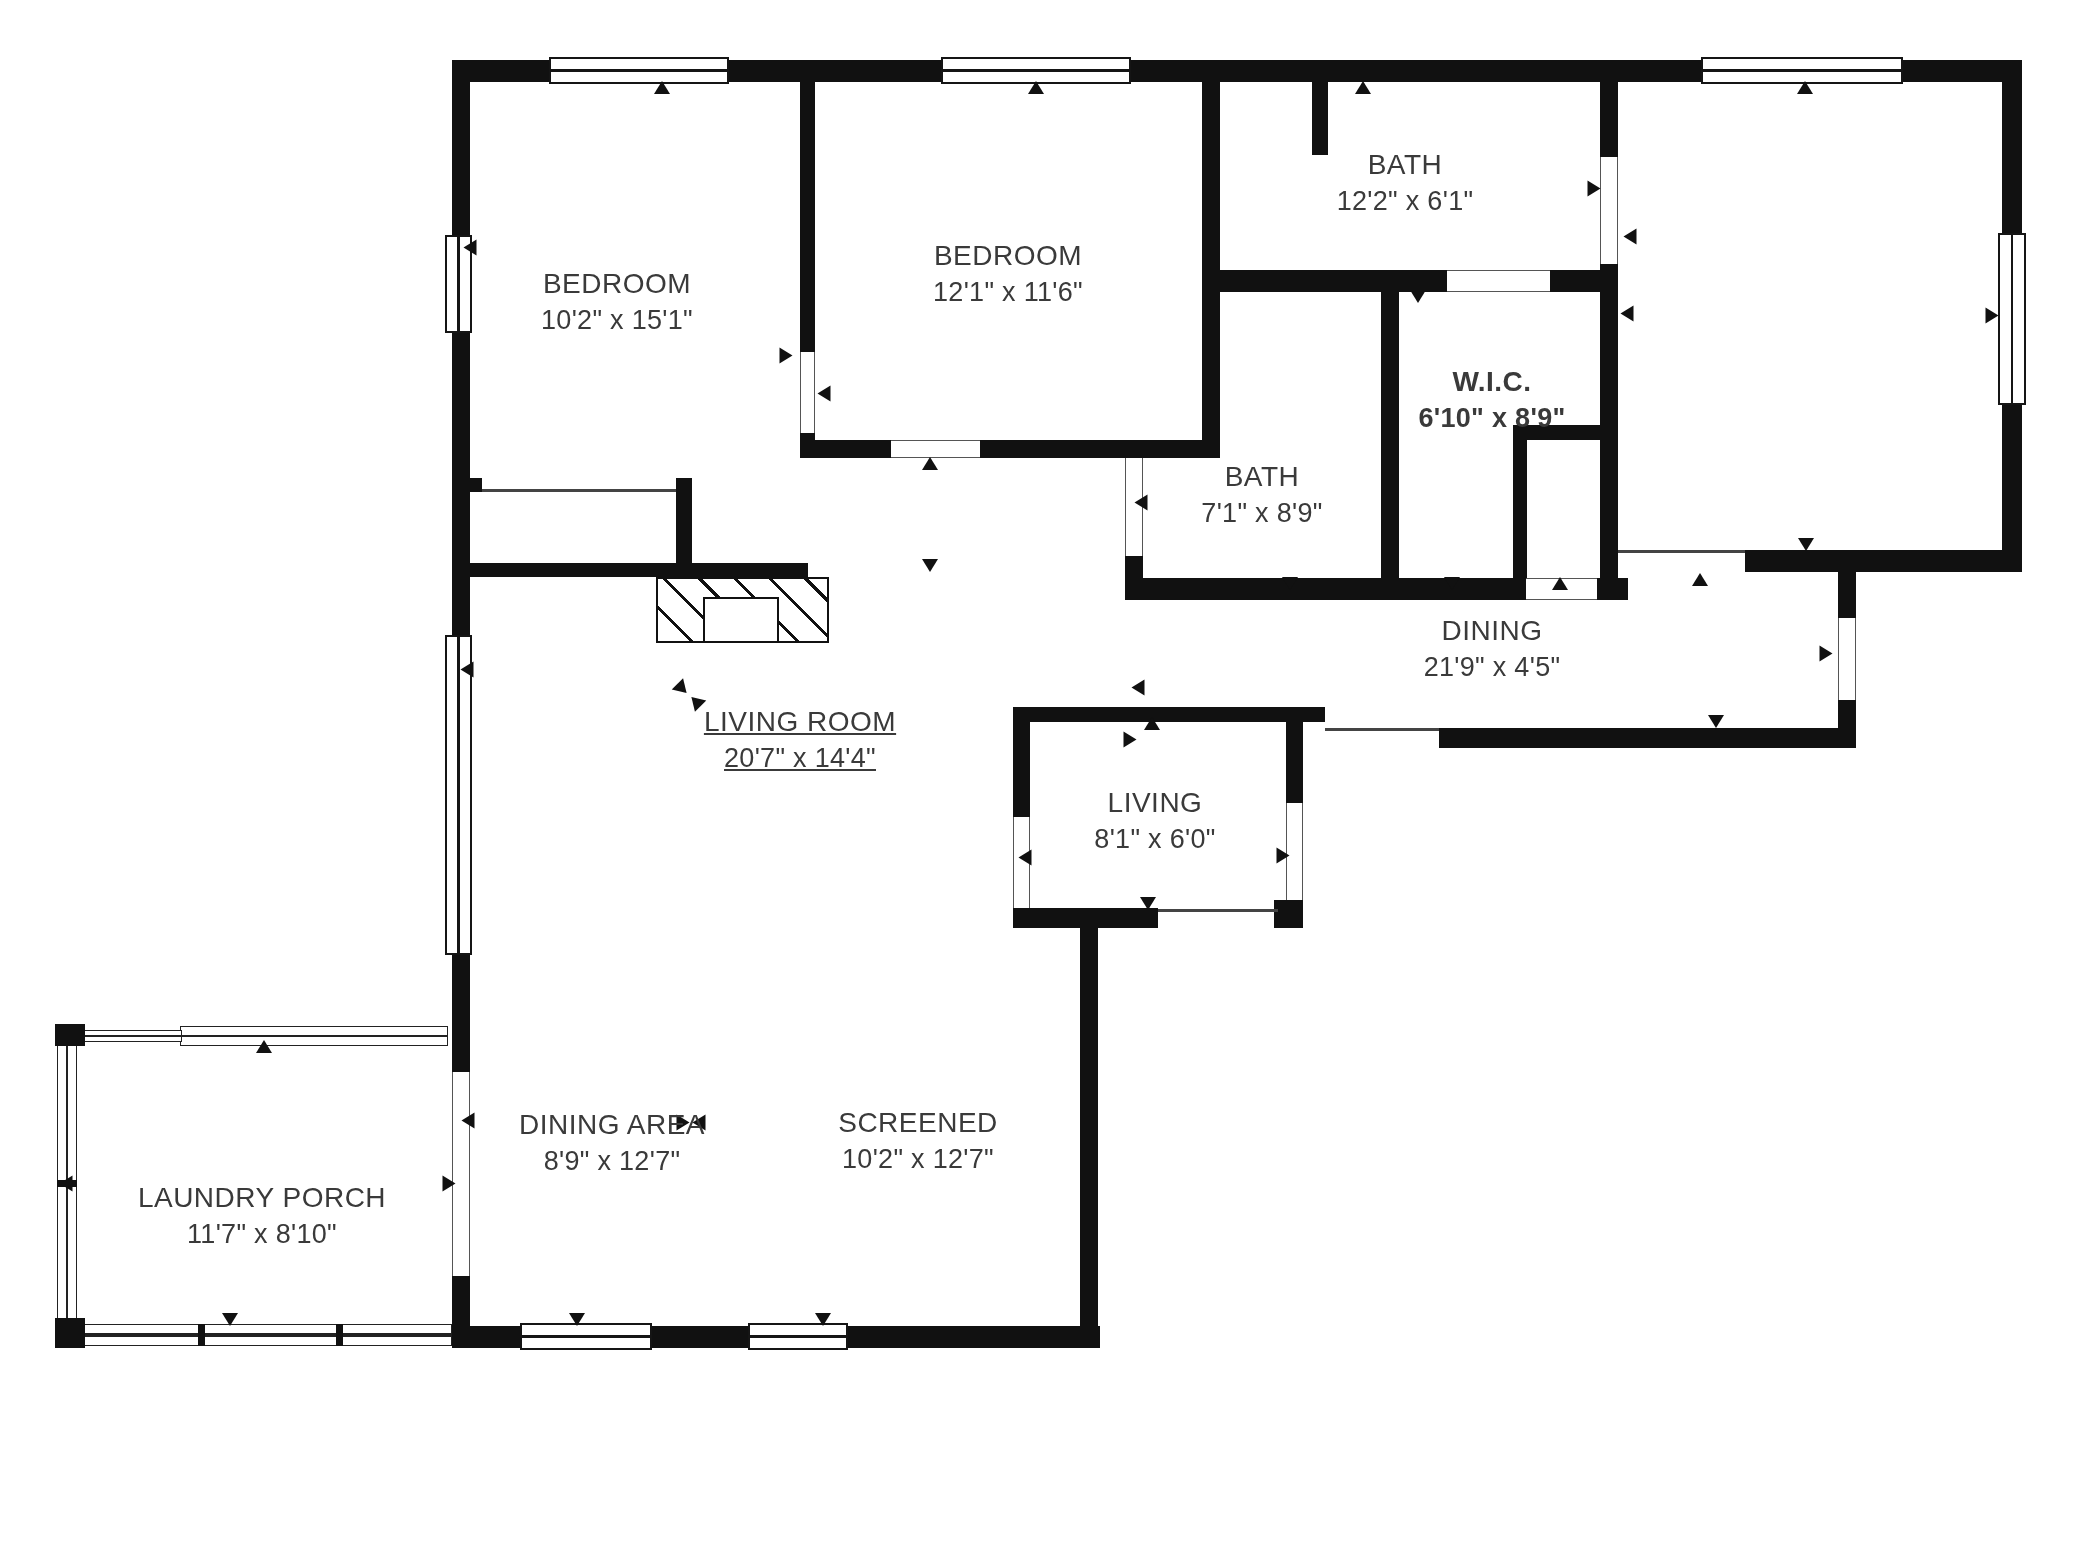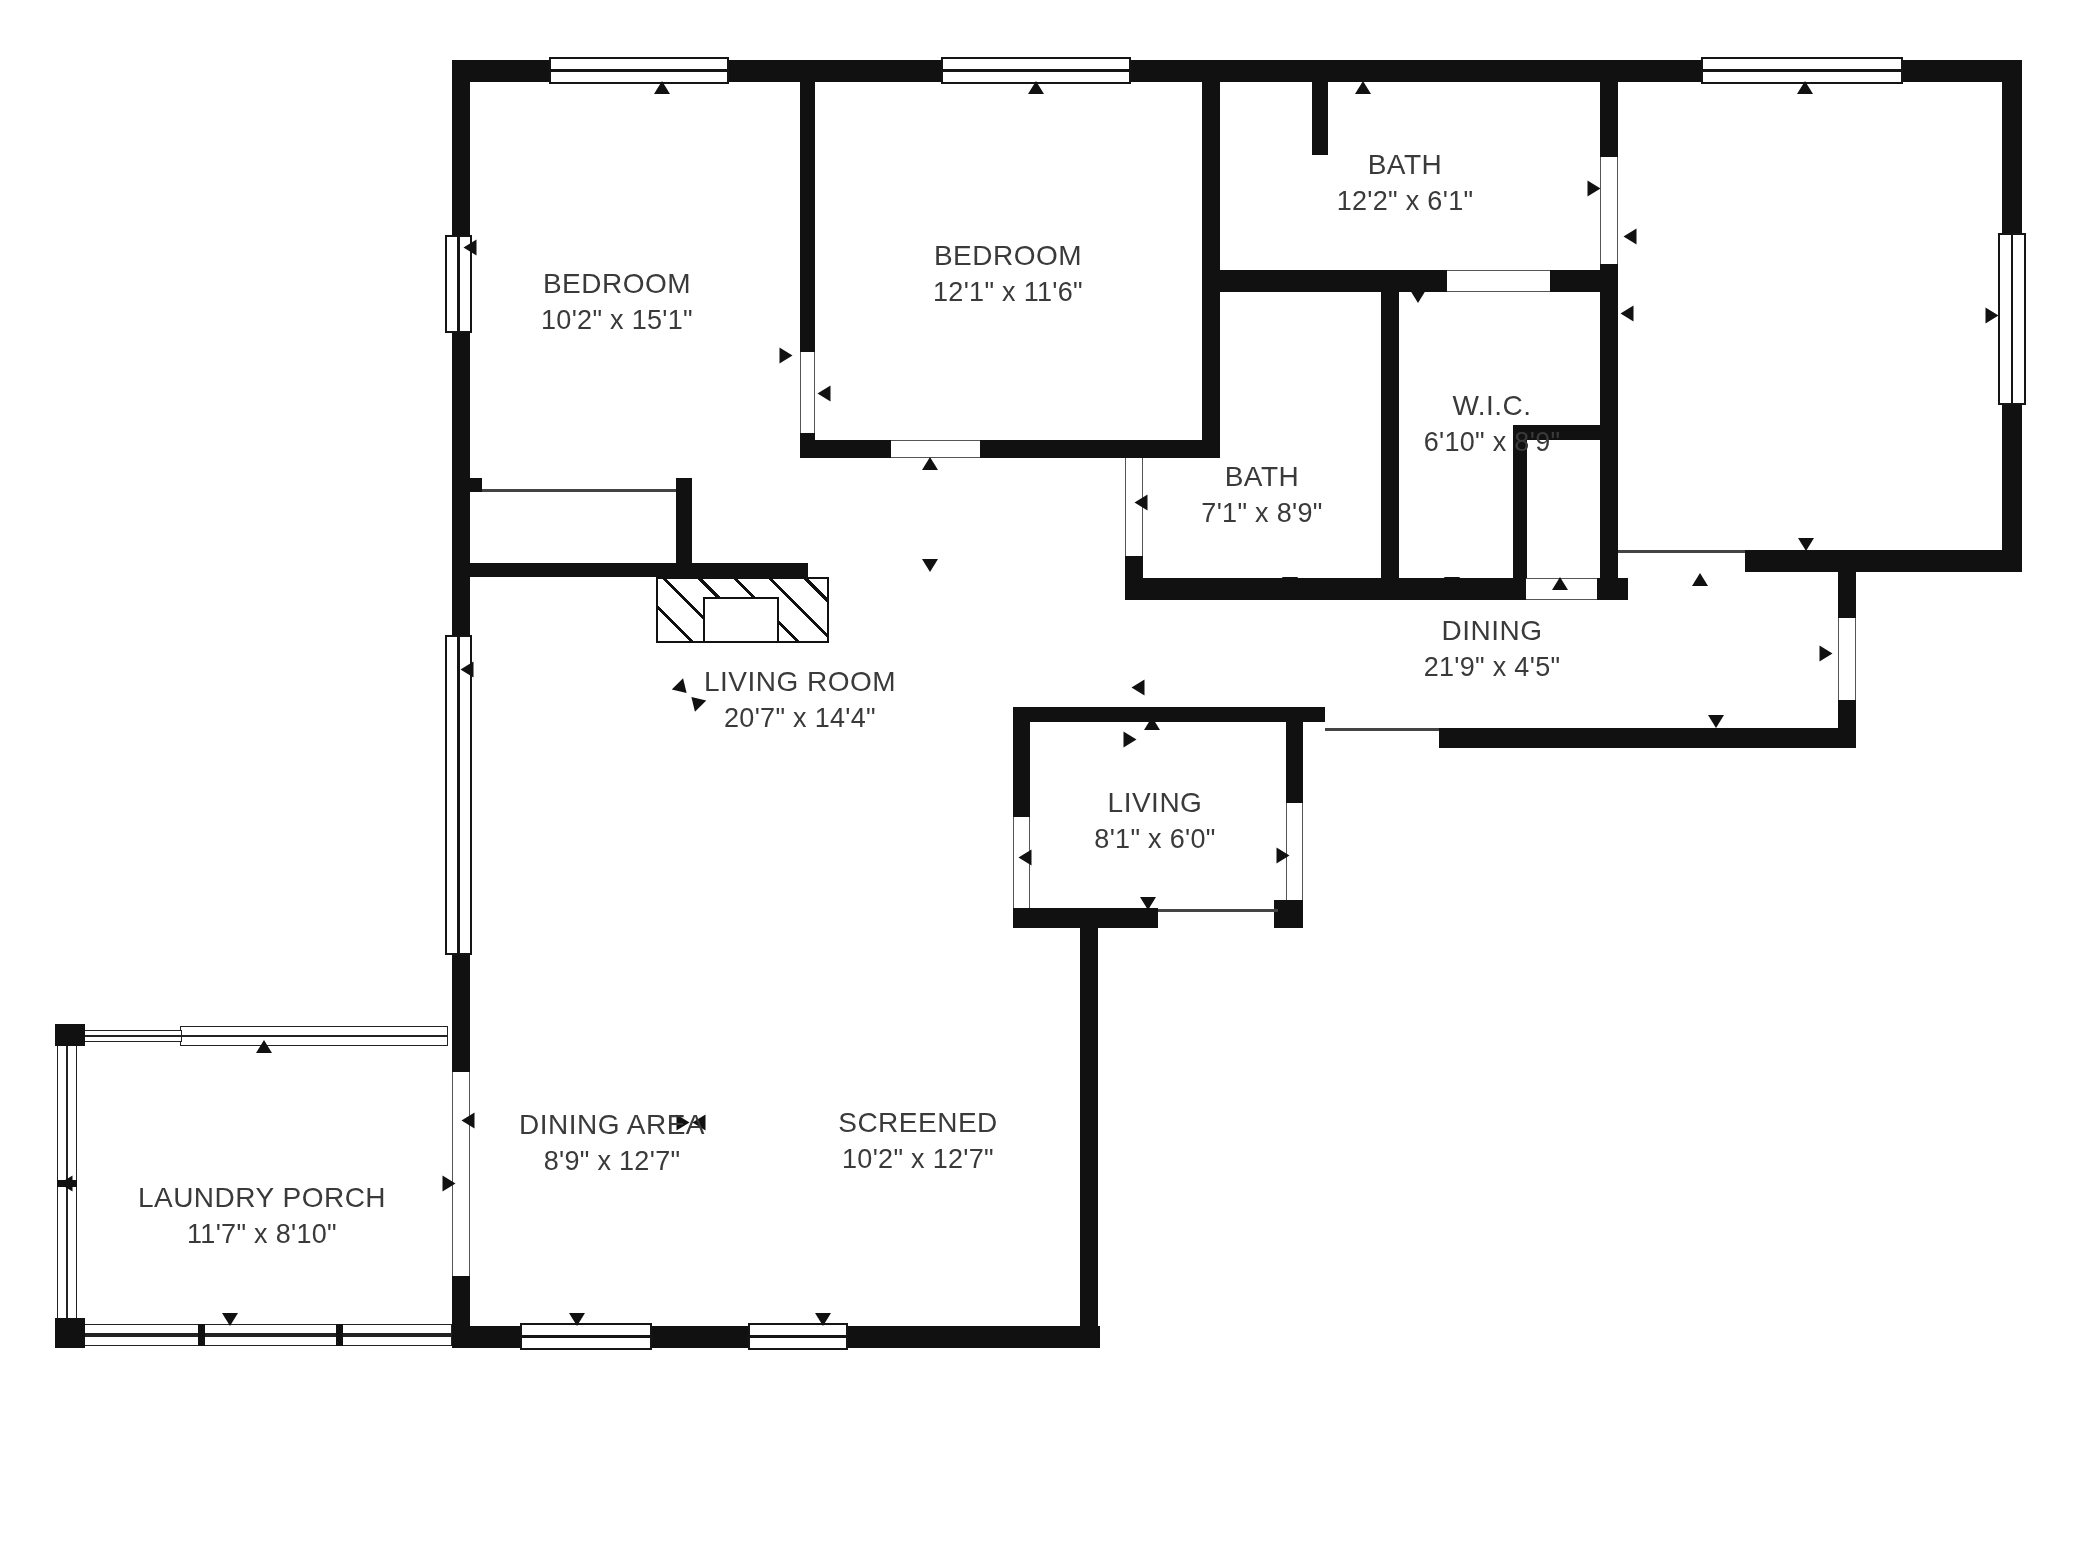--- a/index.html
+++ b/index.html
@@ -152,33 +152,33 @@
       <div class="room-dims">10'2" x 15'1"</div>
     </div>
     <div class="abs room-label" style="left: 1008px; top: 274px;">
       <div class="room-name">BEDROOM</div>
       <div class="room-dims">12'1" x 11'6"</div>
     </div>
     <div class="abs room-label" style="left: 1405px; top: 183px;">
       <div class="room-name">BATH</div>
       <div class="room-dims">12'2" x 6'1"</div>
     </div>
-    <div class="abs room-label" style="left: 1492px; top: 424px;">
+    <div class="abs room-label" style="left: 1492px; top: 400px; font-weight: bold;">
       <div class="room-name">W.I.C.</div>
       <div class="room-dims">6'10" x 8'9"</div>
     </div>
     <div class="abs room-label" style="left: 1262px; top: 495px;">
       <div class="room-name">BATH</div>
       <div class="room-dims">7'1" x 8'9"</div>
     </div>
     <div class="abs room-label" style="left: 1492px; top: 649px;">
       <div class="room-name">DINING</div>
       <div class="room-dims">21'9" x 4'5"</div>
     </div>
-    <div class="abs room-label" style="left: 800px; top: 700px;">
+    <div class="abs room-label" style="left: 800px; top: 740px; text-decoration: underline;">
       <div class="room-name">LIVING ROOM</div>
       <div class="room-dims">20'7" x 14'4"</div>
     </div>
     <div class="abs room-label" style="left: 1155px; top: 821px;">
       <div class="room-name">LIVING</div>
       <div class="room-dims">8'1" x 6'0"</div>
     </div>
     <div class="abs room-label" style="left: 612px; top: 1143px;">
       <div class="room-name">DINING AREA</div>
       <div class="room-dims">8'9" x 12'7"</div>

